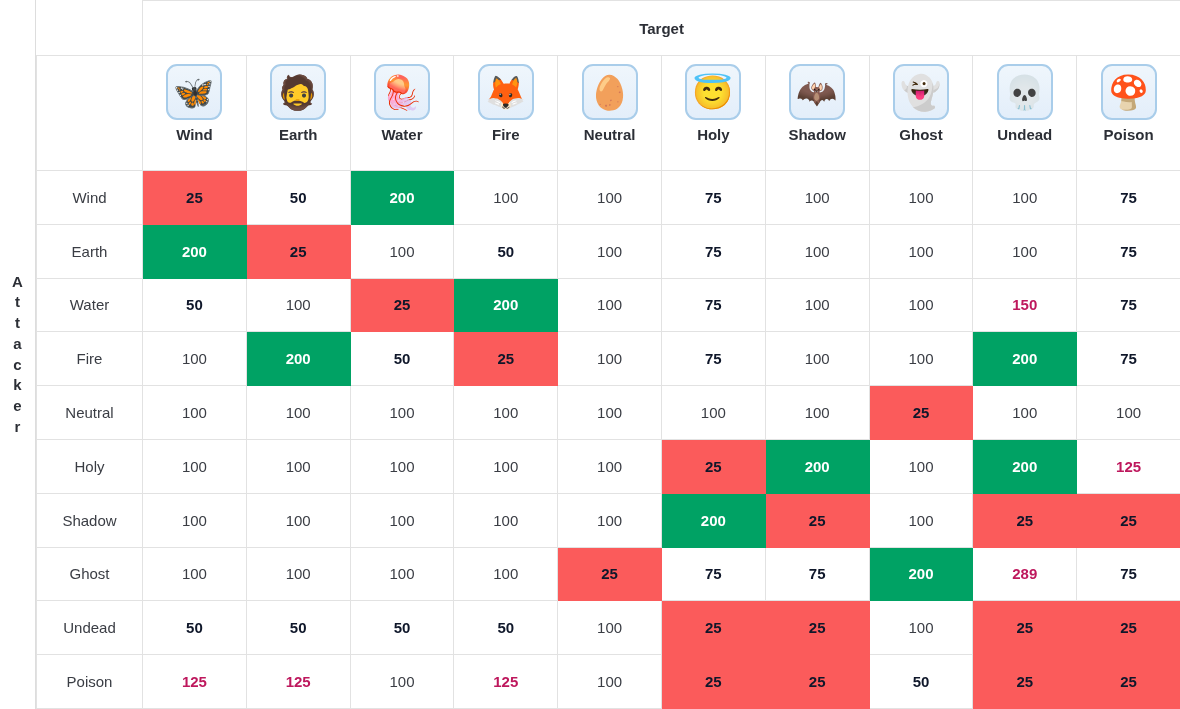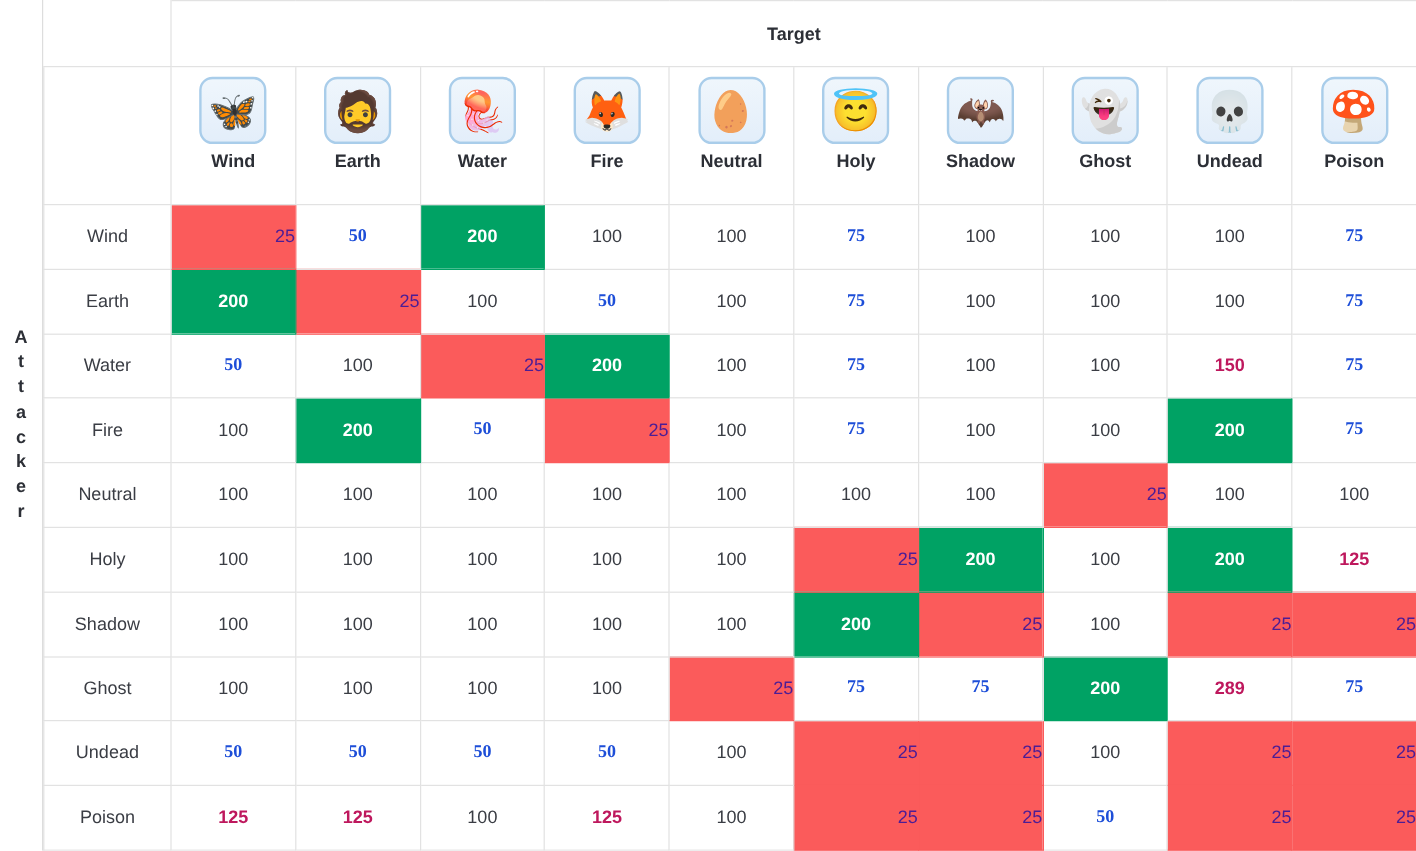--- a/index.html
+++ b/index.html
@@ -132,36 +132,34 @@
   
   td.cell {
     height: 53.6px;
     font-size: 15px;
     color: #3a3d44;
     background: #ffffff;
     font-weight: normal;
   }
   td.cell.fill-red {
     background: #fb5b5b;
-    color: #4c1d95;
-    font-weight: normal;
+    color: #0f172a;
+    font-weight: bold;
     border-color: #fb5b5b;
-    text-align: right;
   }
   td.cell.fill-green {
     background: #00a264;
     color: #ffffff;
     font-weight: bold;
     border-color: #00a264;
     margin-left: 32px;
   }
   td.cell.text-red {
-    color: #1d4ed8;
-    font-weight: bold;
-    font-family: Liberation Serif, serif;
+    color: #0f172a;
+    font-weight: bold;
   }
   td.cell.text-green {
     color: #be185d;
     font-weight: bold;
   }
 </style>
 </head>
 <body>
 
 <div id="page">

